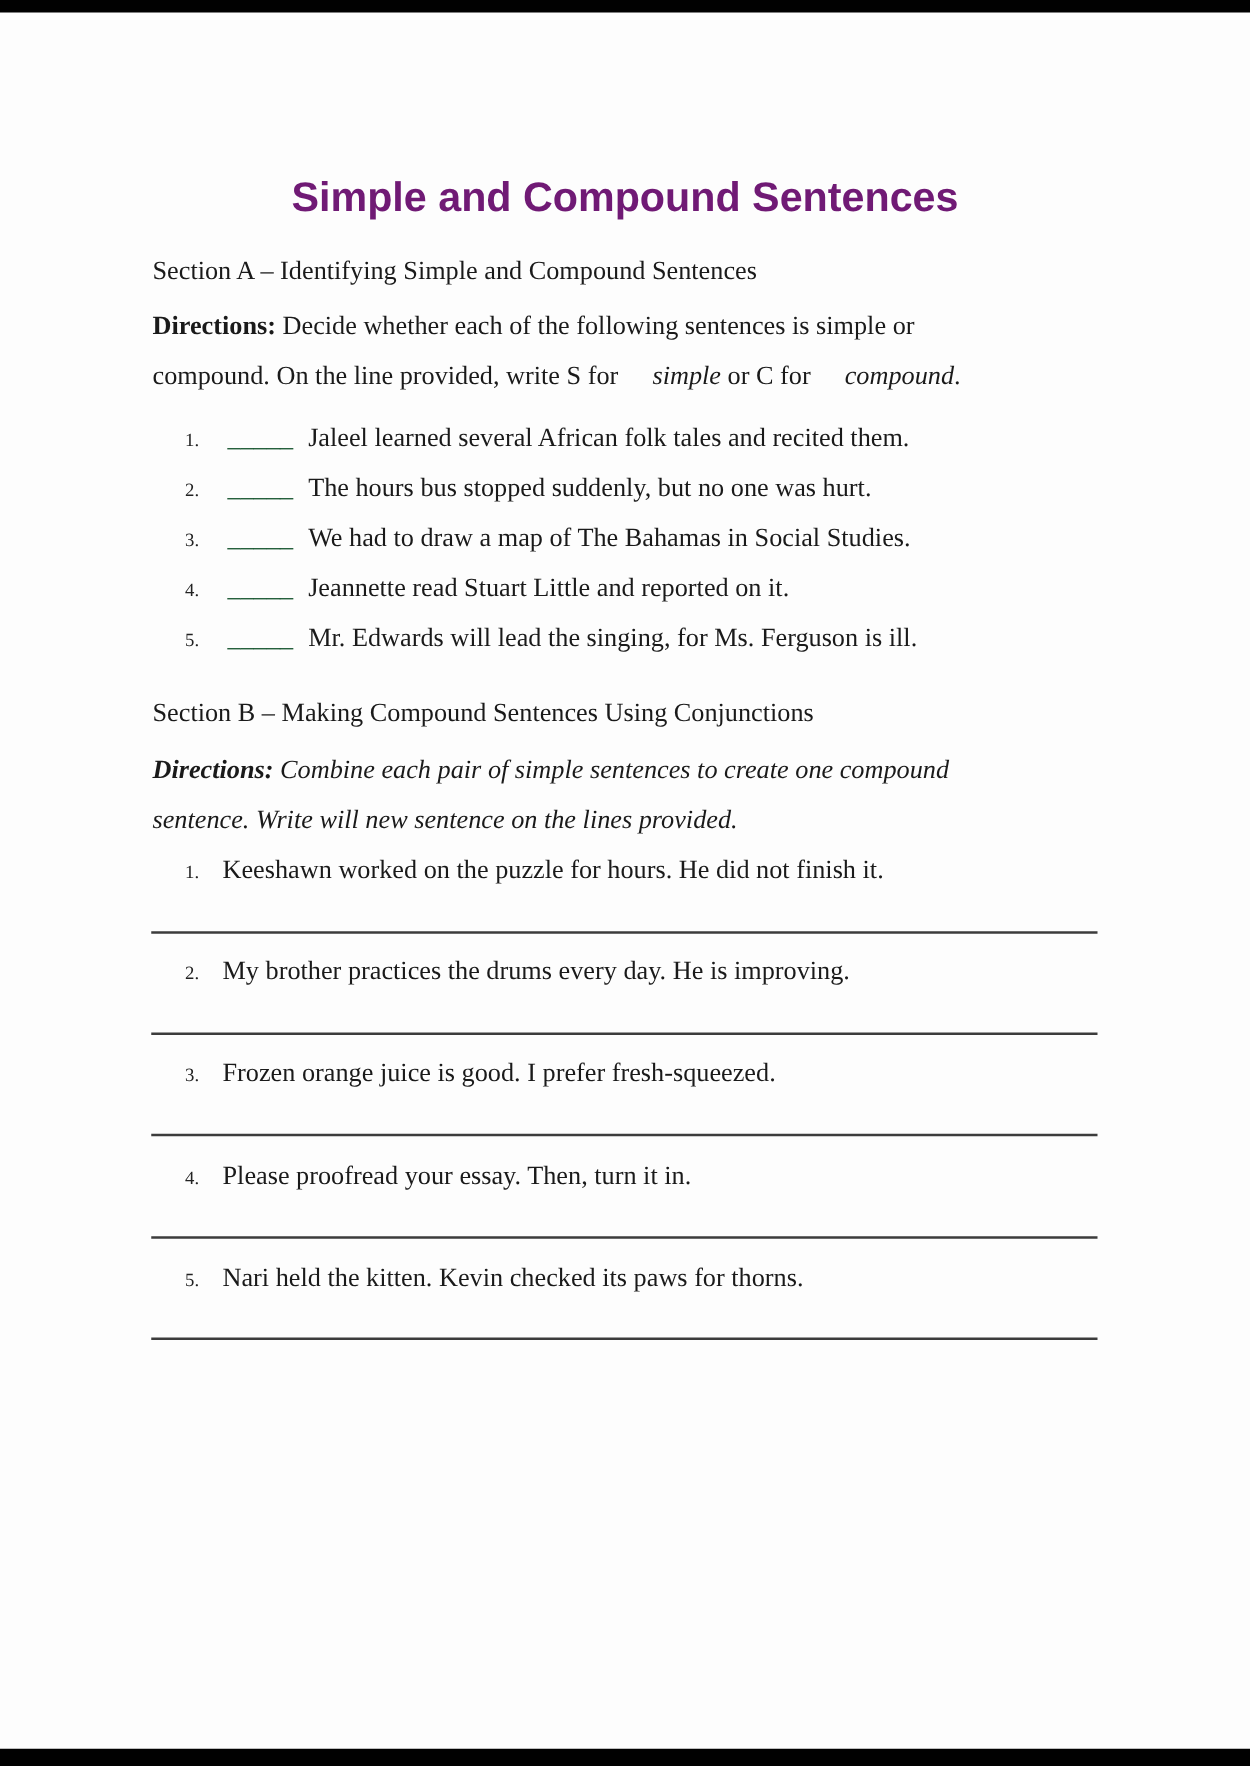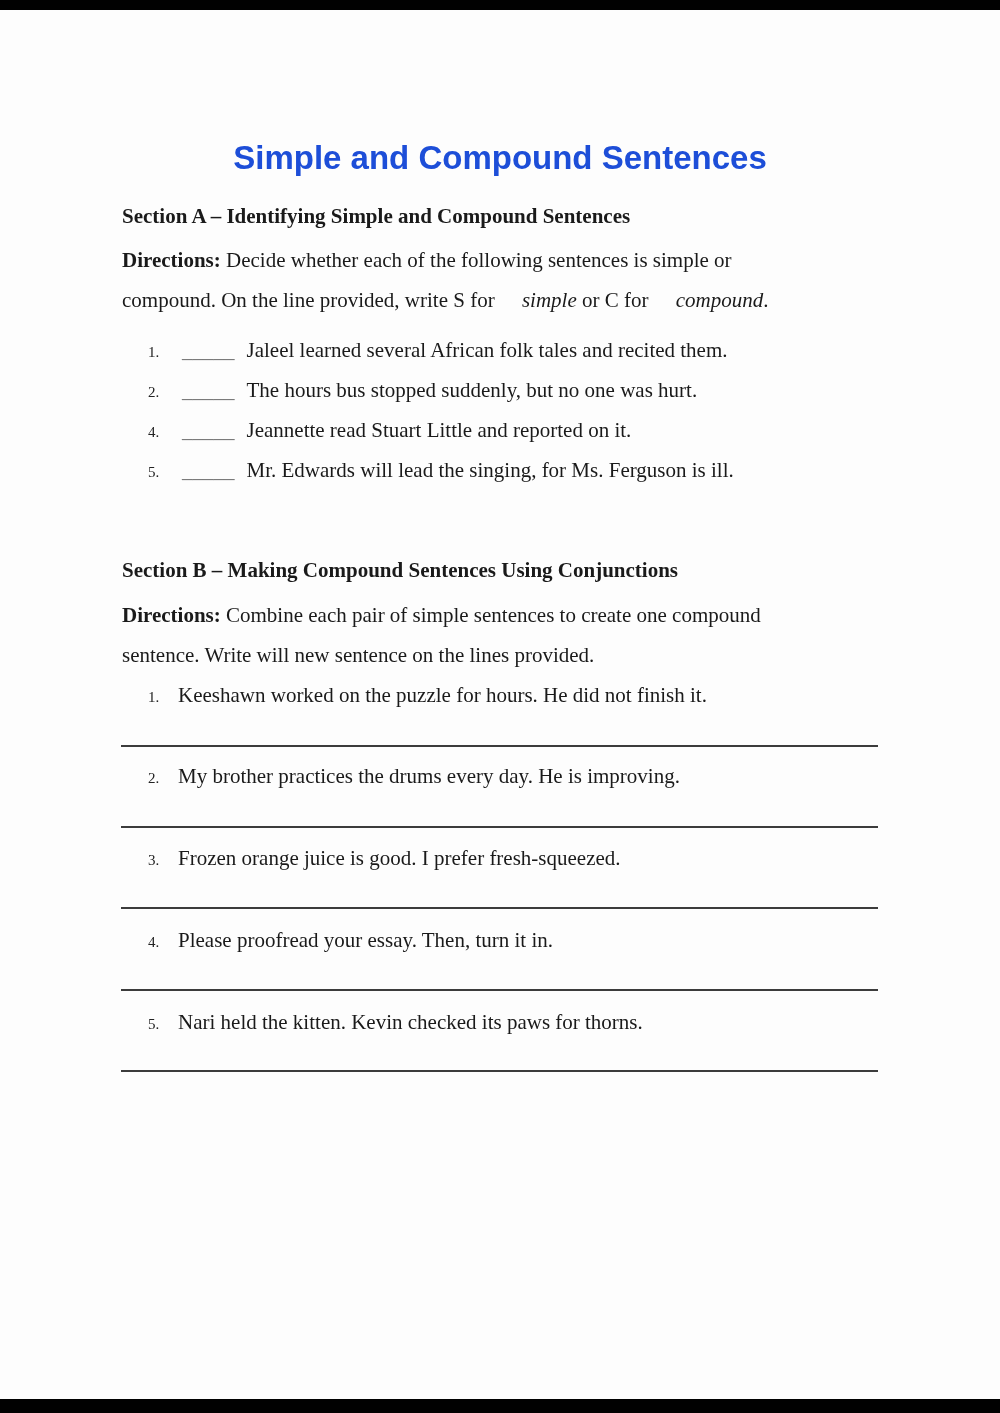--- a/index.html
+++ b/index.html
@@ -24,44 +24,44 @@
   .title {
     position: absolute;
     top: 114px;
     left: 0;
     width: 100%;
     text-align: center;
     font-family: "Liberation Sans", sans-serif;
     font-weight: 700;
     font-size: 33px;
     line-height: 44px;
-    color: #1d4ed8;
+    color: #701a75;
   }
 
   .sec-heading {
     position: absolute;
     left: 122px;
     right: 100px;
-    font-weight: 700;
+    font-weight: 400;
     font-size: 21px;
     line-height: 26px;
     white-space: nowrap;
   }
   #secAHeading { top: 203px; }
   #secBHeading { top: 557px; }
 
   .directions {
     position: absolute;
     left: 122px;
     right: 110px;
     font-size: 21px;
     line-height: 40px;
   }
   #dirA { top: 240px; }
-  #dirB { top: 595px; }
+  #dirB { top: 595px; font-style: italic; }
   .directions .lbl { font-weight: 700; }
   .directions .it { font-style: italic; margin-left: 22px; }
 
   .a-list {
     position: absolute;
     left: 122px;
     right: 90px;
     top: 330px;
   }
   .a-item {
@@ -72,21 +72,21 @@
     white-space: nowrap;
   }
   .num {
     display: inline-block;
     width: 34px;
     font-size: 15px;
     color: #222222;
   }
   .blank {
     margin-right: 12px;
-    color: #737373;
+    color: #14532d;
   }
 
   .b-item {
     position: absolute;
     left: 122px;
     right: 90px;
     font-size: 21px;
     line-height: 28px;
     padding-left: 26px;
     white-space: nowrap;
@@ -126,20 +126,23 @@
 </div>
 
 <div class="a-list">
   <div class="a-item">
     <span class="num">1.</span><span class="blank">_____</span><span>Jaleel learned several African folk tales and recited them.</span>
   </div>
   <div class="a-item">
     <span class="num">2.</span><span class="blank">_____</span><span>The hours bus stopped suddenly, but no one was hurt.</span>
   </div>
   <div class="a-item">
+    <span class="num">3.</span><span class="blank">_____</span><span>We had to draw a map of The Bahamas in Social Studies.</span>
+  </div>
+  <div class="a-item">
     <span class="num">4.</span><span class="blank">_____</span><span>Jeannette read Stuart Little and reported on it.</span>
   </div>
   <div class="a-item">
     <span class="num">5.</span><span class="blank">_____</span><span>Mr. Edwards will lead the singing, for Ms. Ferguson is ill.</span>
   </div>
 </div>
 
 <div class="sec-heading" id="secBHeading">Section B – Making Compound Sentences Using Conjunctions</div>
 
 <div class="directions" id="dirB">

